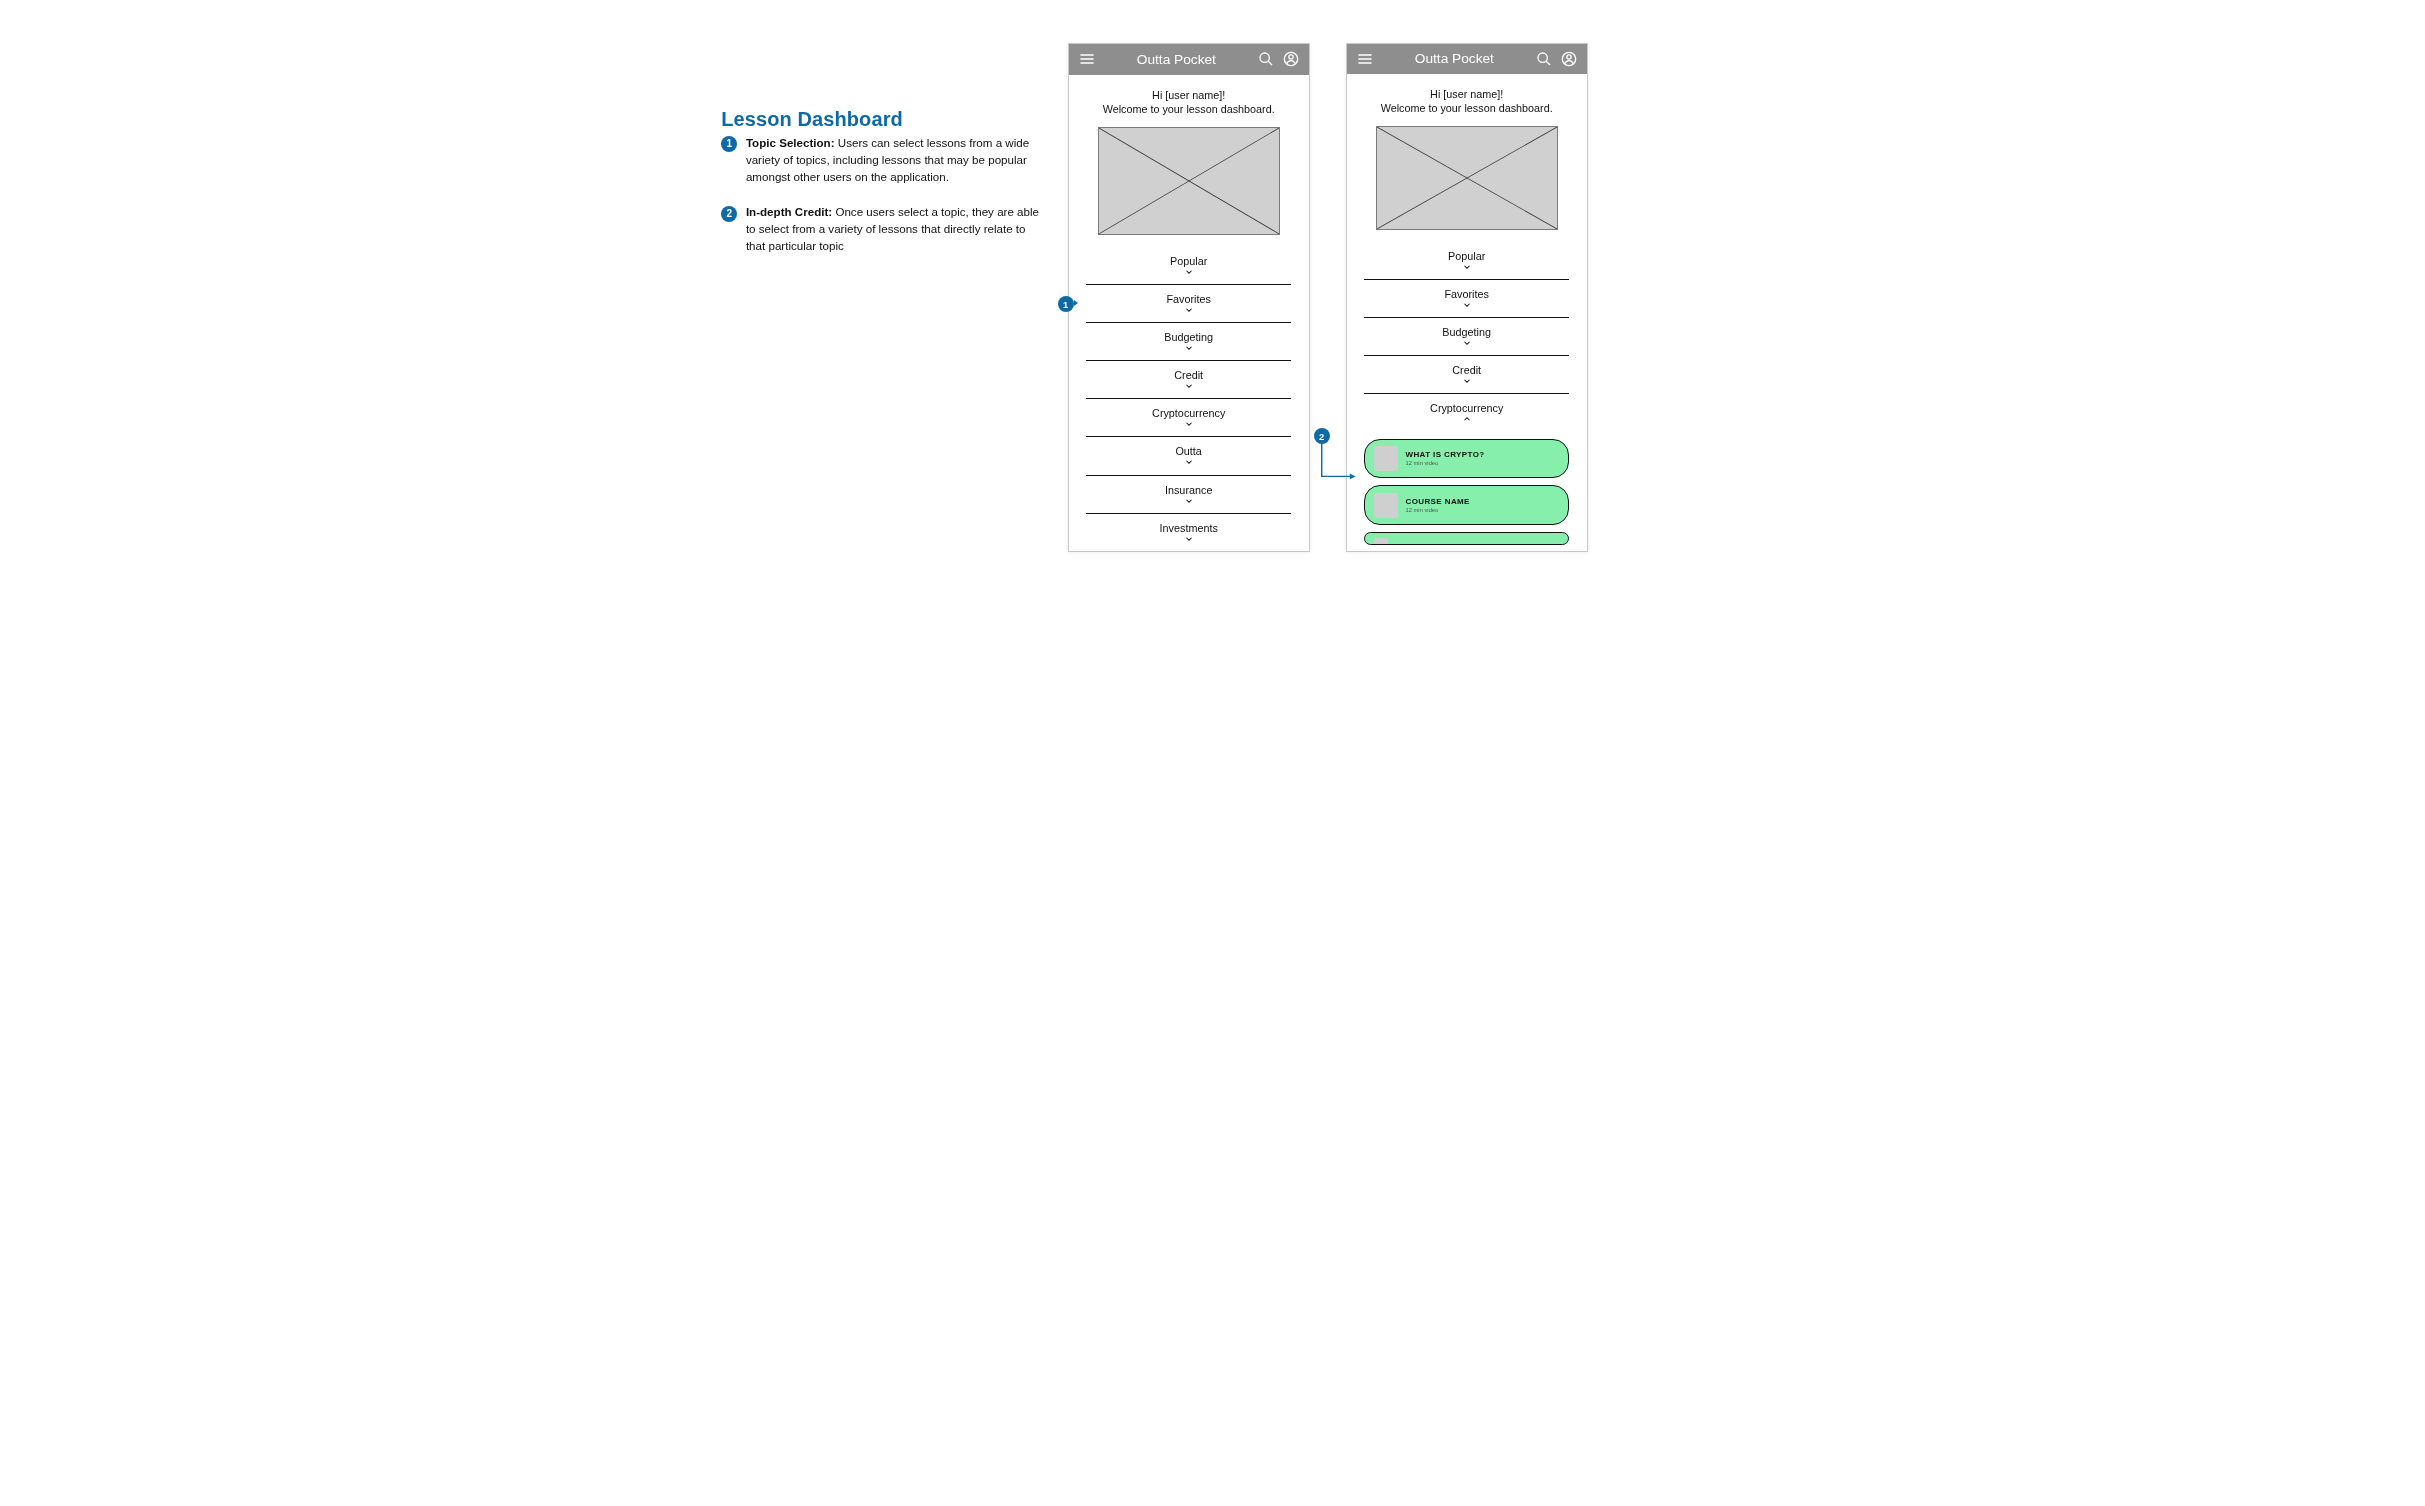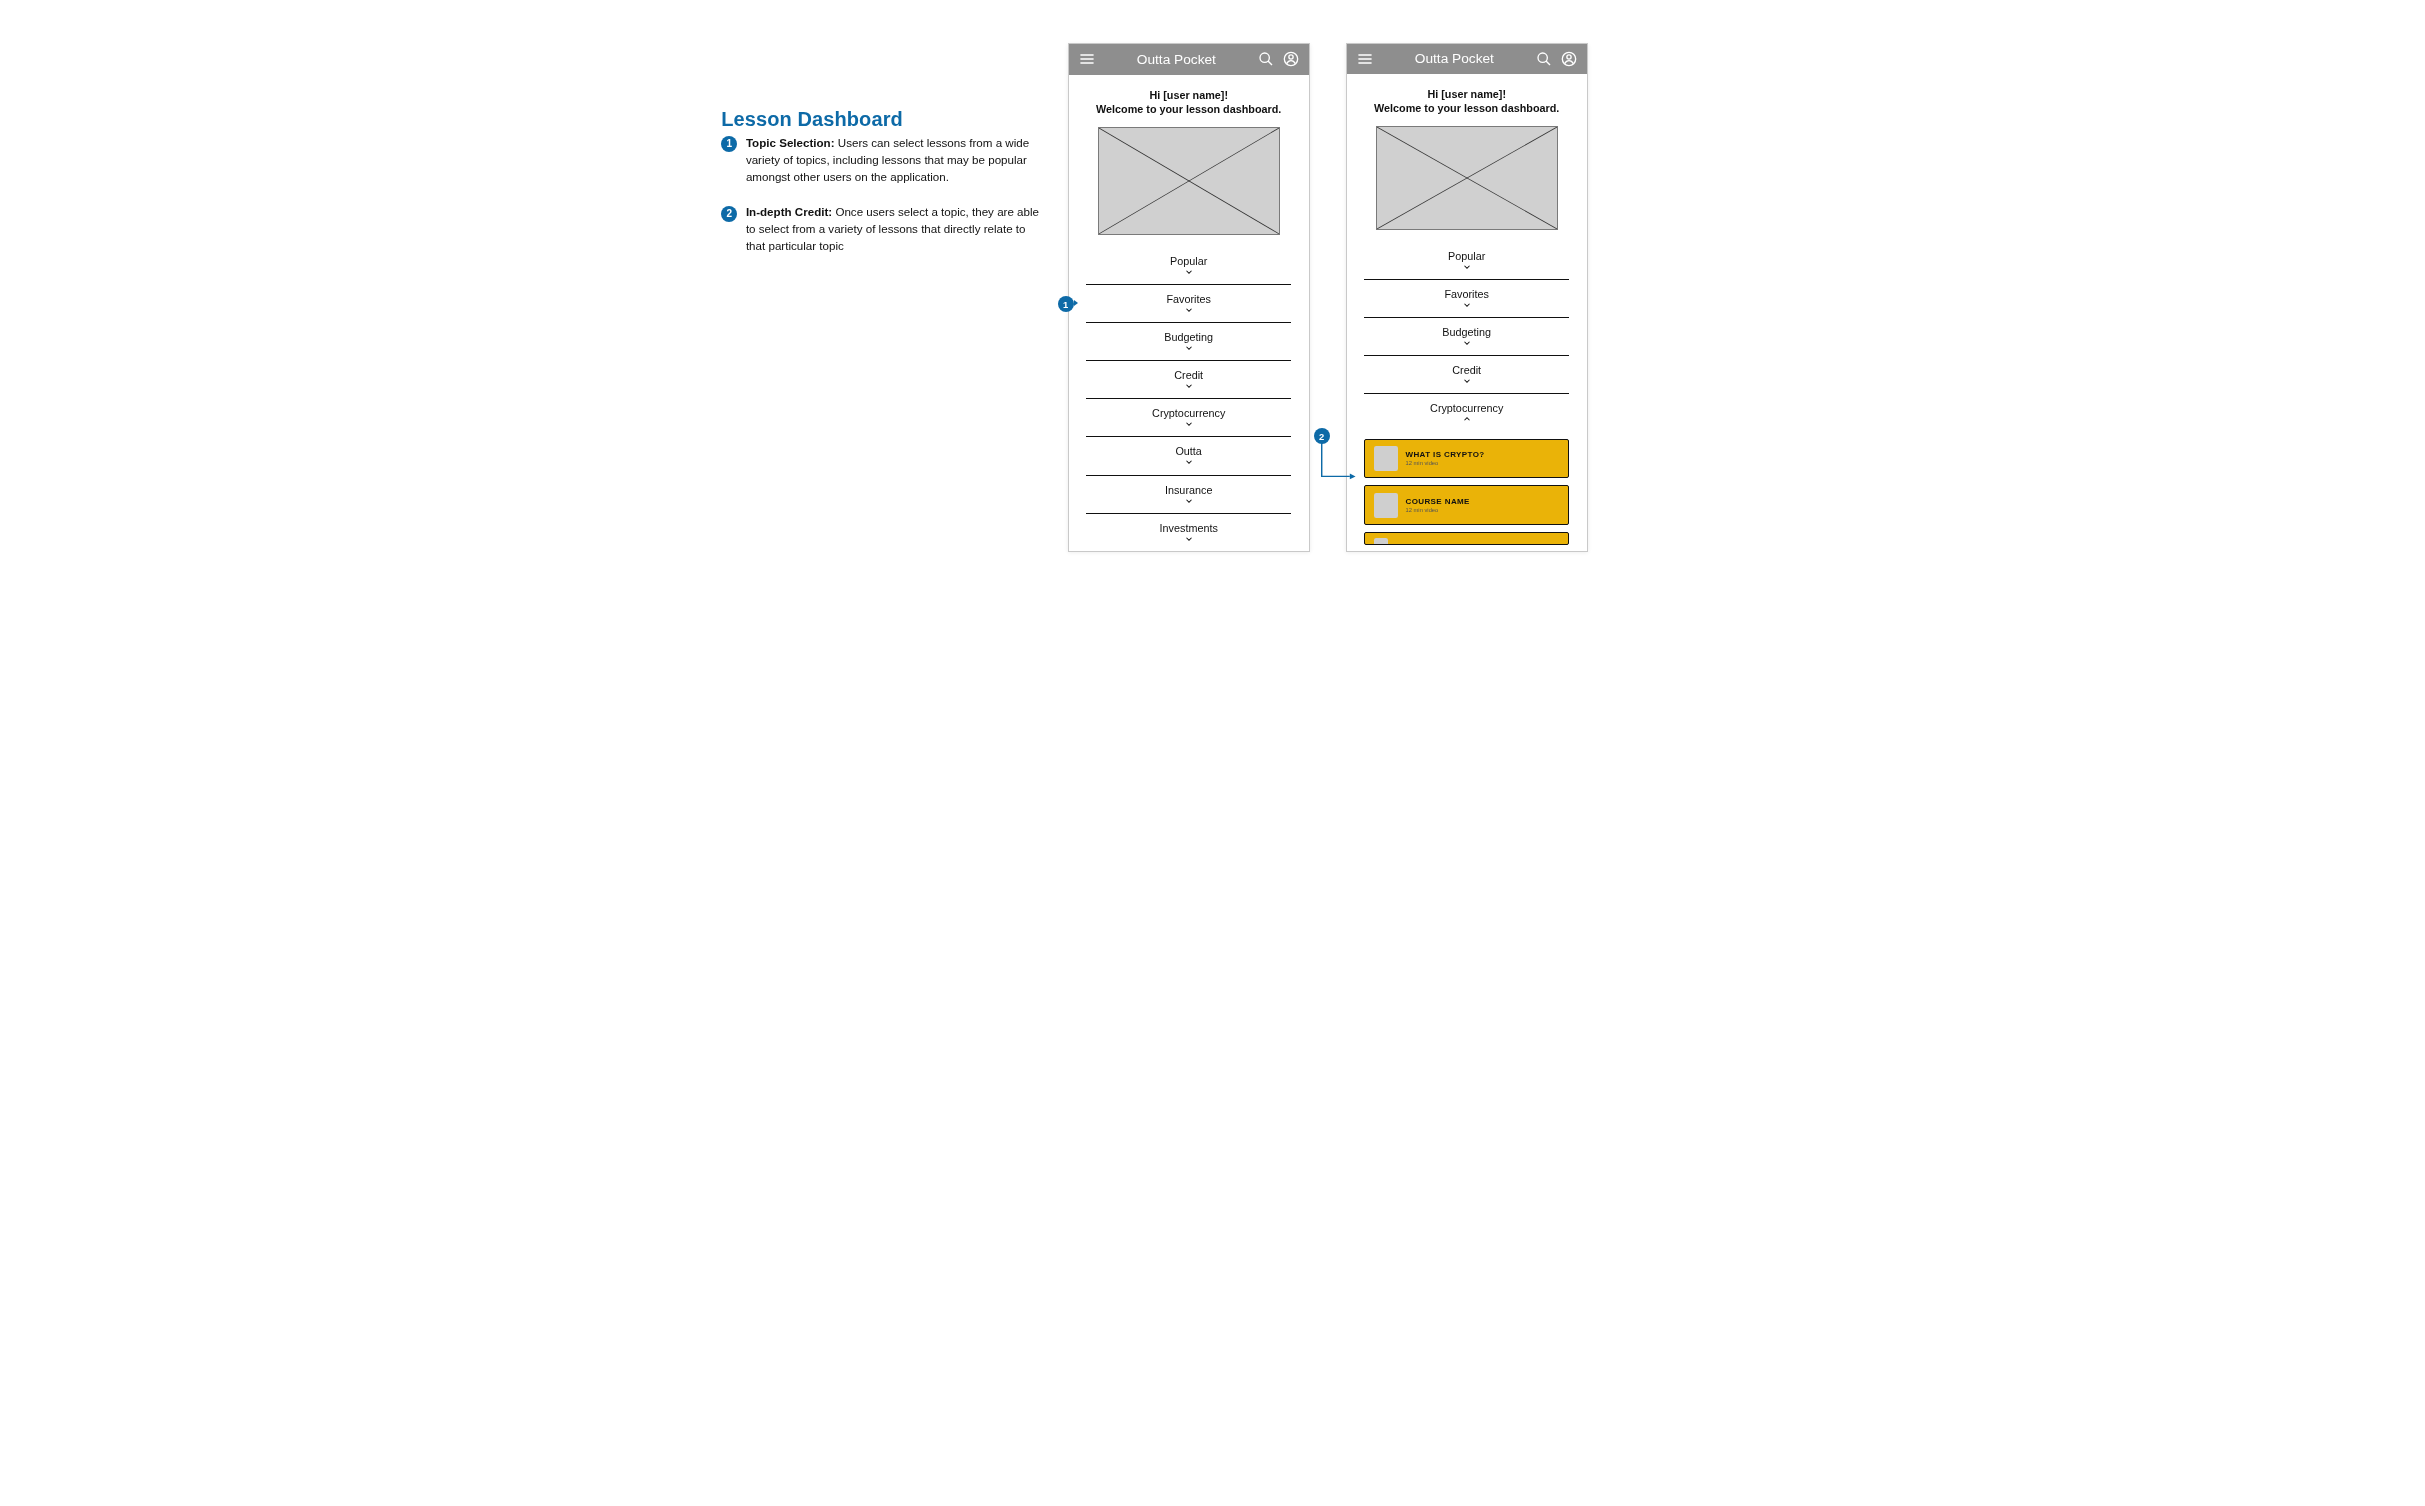--- a/index.html
+++ b/index.html
@@ -96,21 +96,21 @@
   .appbar-title { font-weight: 400; }
   .appbar-icons { display: flex; gap: 8.7px; align-items: center; }
   .icon { width: 16px; height: 16px; display: inline-flex; align-items: center; justify-content: center; }
   .icon svg { width: 100%; height: 100%; stroke: #fff; fill: none; stroke-width: 2; }
   .hamburger svg line { stroke: #fff; stroke-width: 2.5; stroke-linecap: round; }
   
   .welcome {
     text-align: center;
     padding: 13px 17.3px 10px;
     font-size: 10.8px;
-    font-weight: 700;
+    font-weight: 400;
     line-height: 1.3;
   }
   
   .hero-ph {
     margin: 1.4px 29px 11.6px;
     height: 123px;
     background: #d0d0d0;
     border: 0.7px solid #7a7a7a;
     position: relative;
   }
@@ -126,22 +126,22 @@
     font-size: 10.8px;
     cursor: pointer;
     flex-direction: column;
   }
   .acc-item.no-border { border-bottom: none; }
   .chev { width: 10px; height: 10px; }
   .chev svg { width: 100%; height: 100%; stroke: #111; stroke-width: 2.5; fill: none; }
   
   .lesson-card {
     border: 1.1px solid #111;
-    border-radius: 2px;
-    background: #eab308;
+    border-radius: 16px;
+    background: #86efac;
     display: flex;
     align-items: center;
     gap: 7.2px;
     padding: 6.5px 8.7px;
     margin: 7.2px 0 5.8px;
   }
   .lesson-thumb {
     width: 24.6px; height: 24.6px;
     background: #cfcfcf;
     border-radius: 2.2px;

